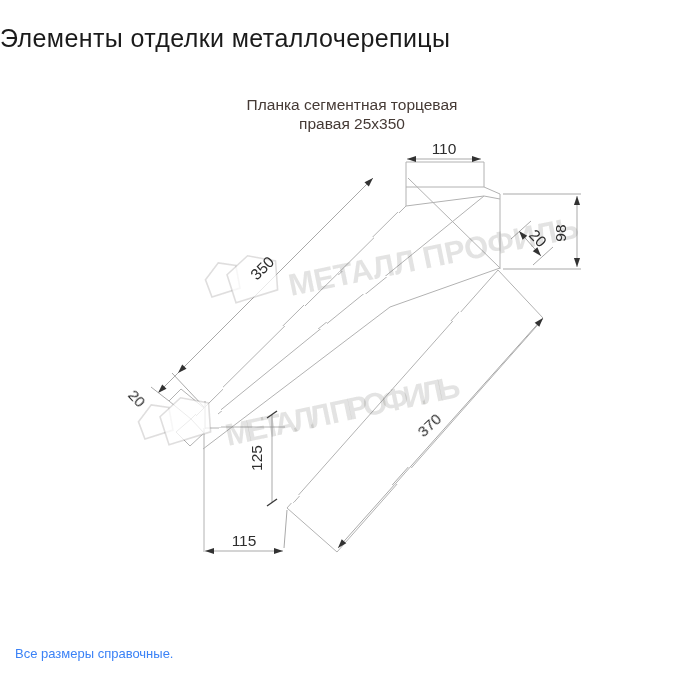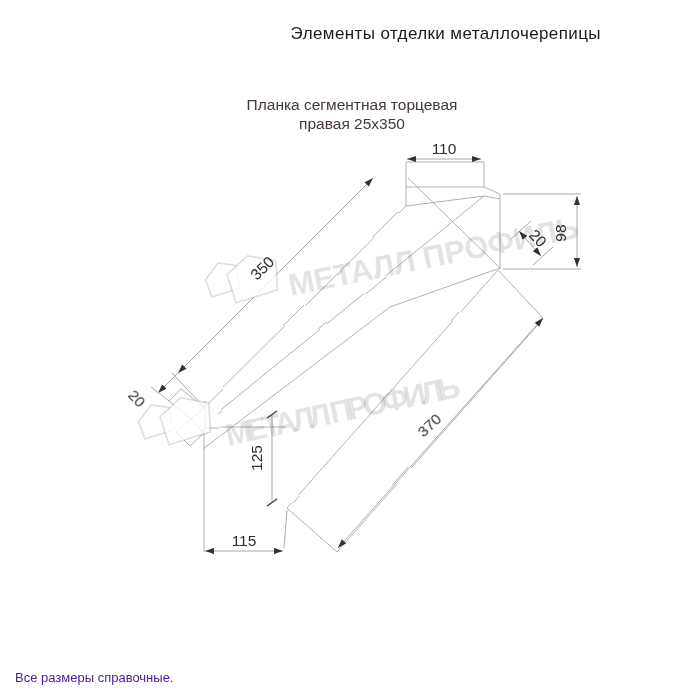--- a/index.html
+++ b/index.html
@@ -1,30 +1,30 @@
 <!DOCTYPE html>
 <html><head>
 <meta charset="utf-8">
 <style>
   html,body{margin:0;padding:0;background:#ffffff;}
   .page{
     position:relative;width:700px;height:700px;background:#ffffff;overflow:hidden;
     font-family:"Liberation Sans", sans-serif;
   }
   .page-title{
-    position:absolute;left:0;top:24px;width:601px;text-align:right;
-    font-size:17px;font-weight:400;color:#1b1b1b;letter-spacing:.4px;margin:0;
+    position:absolute;left:0;top:24px;width:601px;text-align:left;
+    font-size:25px;font-weight:400;color:#1b1b1b;letter-spacing:.4px;margin:0;
   }
   .subtitle{
     position:absolute;left:0;top:95px;width:704px;text-align:center;
     font-size:15.5px;line-height:19px;color:#453a35;
   }
   .drawing-svg{position:absolute;left:0;top:0;}
   .footer{
-    position:absolute;left:15px;top:644px;font-size:13px;line-height:19px;color:#4c1d95;margin-top:24px;
+    position:absolute;left:15px;top:644px;font-size:13px;line-height:19px;color:#3b82f6;
   }
   .outline{stroke:#b2b2b2;stroke-width:1;fill:none;}
   .dimline{stroke:#a9a9a9;stroke-width:1;fill:none;}
   .tick{stroke:#3a3a3a;stroke-width:1.4;}
   .dimtext{fill:#2e2e2e;font-size:15.5px;font-family:"Liberation Sans",sans-serif;}
   .wmtext{
     fill:rgba(70,64,62,0.15);font-weight:bold;font-size:31px;letter-spacing:1px;
     font-family:"Liberation Sans",sans-serif;
   }
   .wmlogo{stroke:rgba(80,74,72,0.18);stroke-width:1.6;fill:rgba(255,255,255,0.75);}

